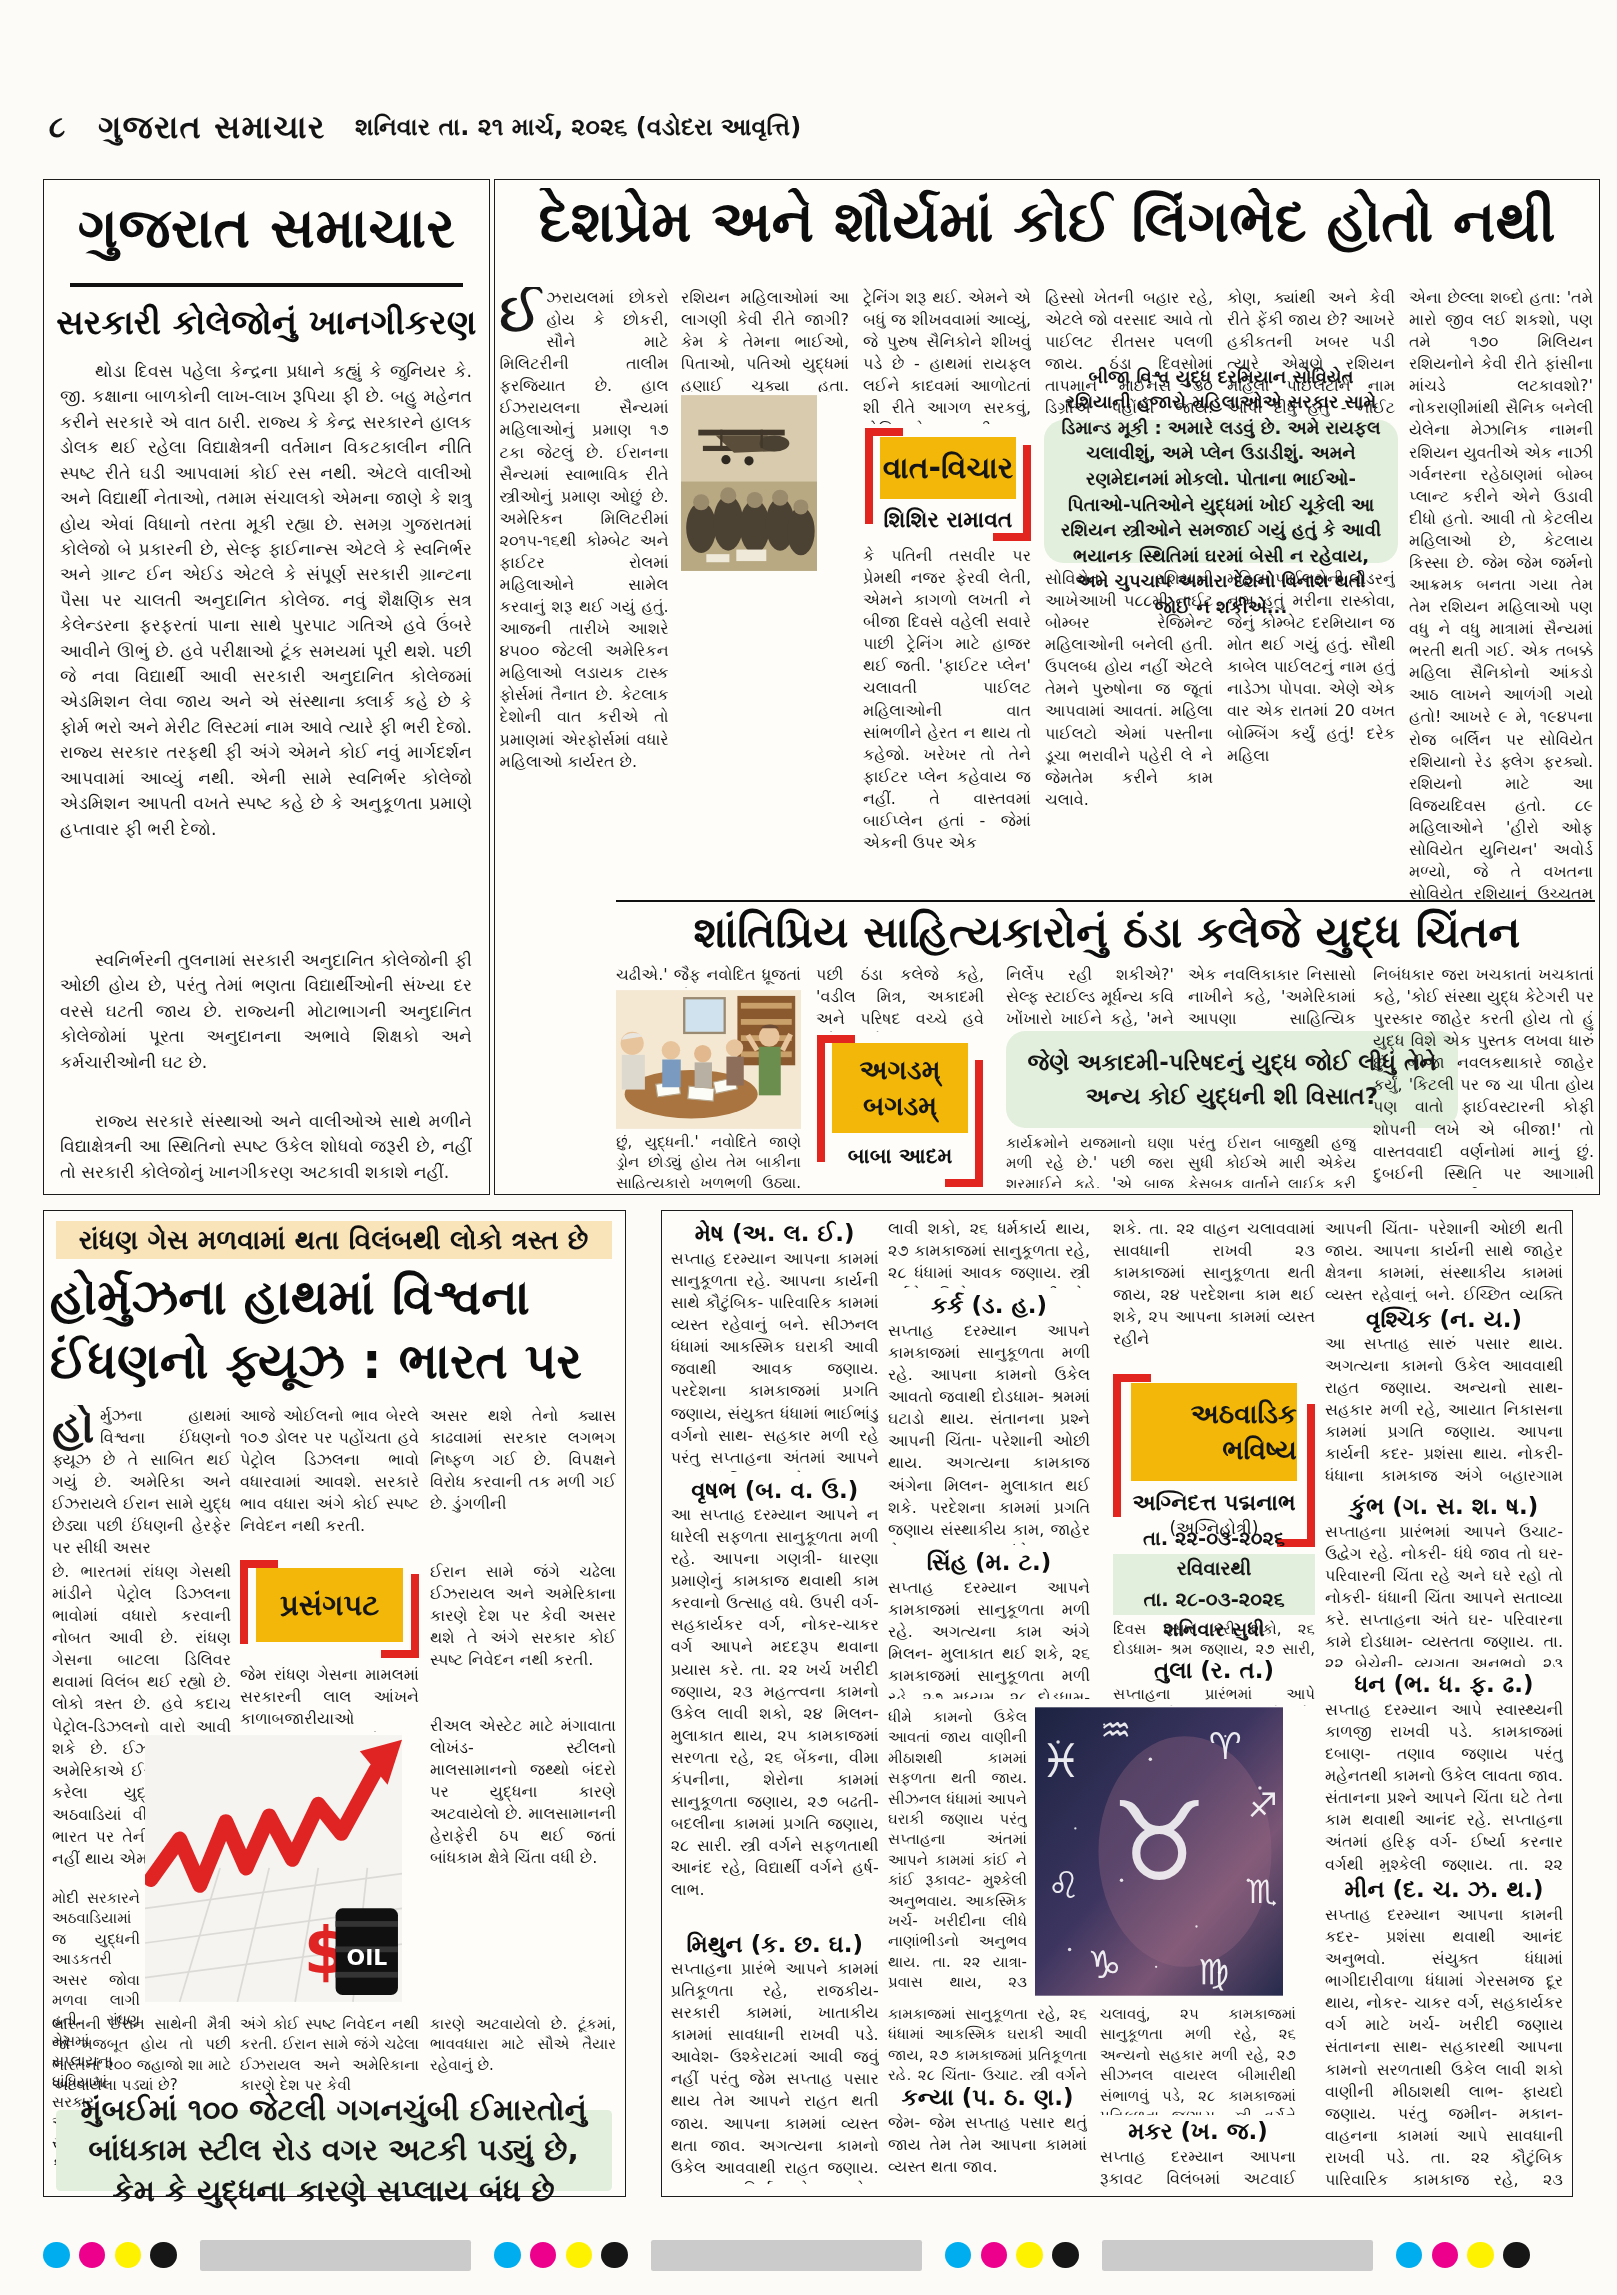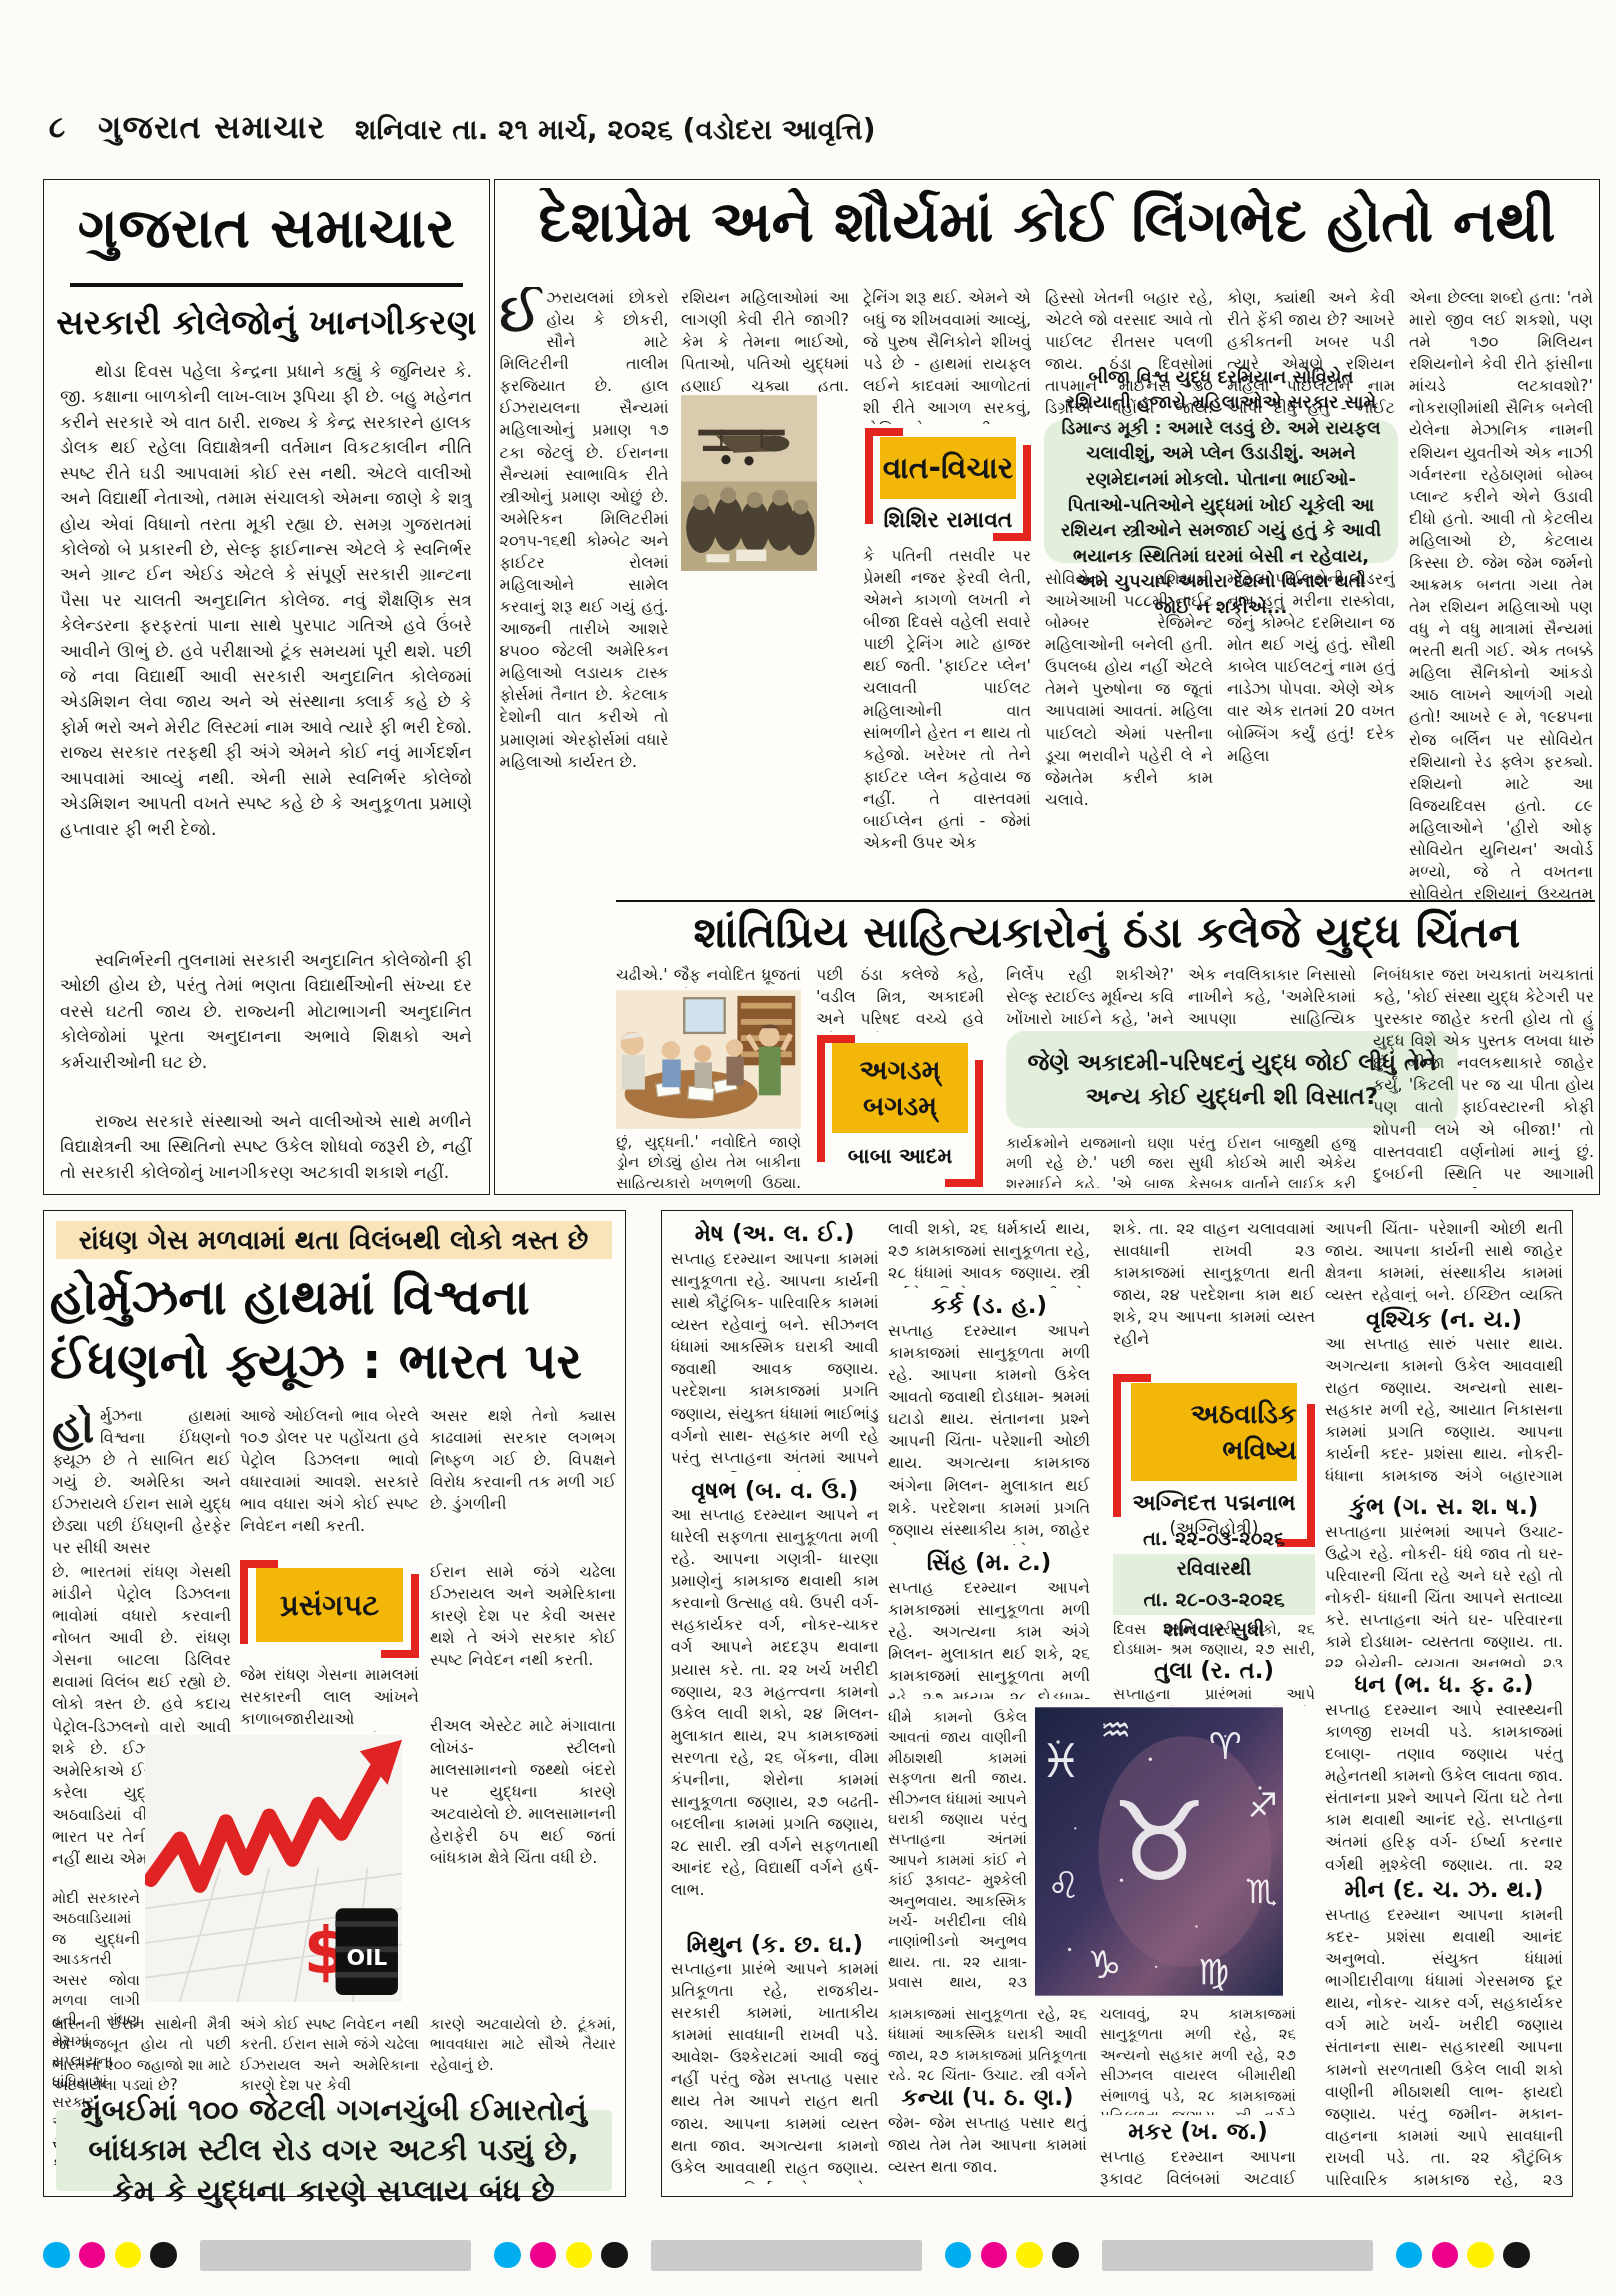--- a/index.html
+++ b/index.html
@@ -31,21 +31,21 @@
   .dots{display:flex;align-items:center;}
 </style>
 </head>
 <body>
 
 <div id="page">
 
   <div class="abs" style="left:43px;top:104px;width:1531px;height:52px;">
     <span class="abs bold" style="left:5.8px;top:4.6px;font-size:30px;">૮</span>
     <span class="abs" style="left:55px;top:3.5px;font-size:32px;font-weight:900;letter-spacing:1.2px;">ગુજરાત સમાચાર</span>
-    <span class="abs bold" style="left:312px;top:9.2px;font-size:28px;">શનિવાર તા. ૨૧ માર્ચ, ૨૦૨૬ (વડોદરા આવૃત્તિ)</span>
+    <span class="abs bold" style="left:312px;top:9.2px;font-size:24px;">શનિવાર તા. ૨૧ માર્ચ, ૨૦૨૬ (વડોદરા આવૃત્તિ)</span>
   </div>
 
   <div class="box" style="left:43px;top:179px;width:445px;height:1014px;">
     <div class="hl" style="left:11.6px;top:16px;width:422px;font-size:55px;font-weight:900;letter-spacing:0.6px;">ગુજરાત સમાચાર</div>
     <div class="rule" style="left:26px;top:103px;width:393px;height:4px;"></div>
     <div class="hl" style="left:5.8px;top:122px;width:433px;font-size:34px;">સરકારી કોલેજોનું ખાનગીકરણ</div>
     <div class="t" style="left:16px;top:179px;width:412px;height:583px;font-size:17.3px;line-height:1.47;text-indent:35px;">થોડા દિવસ પહેલા કેન્દ્રના પ્રધાને કહ્યું કે જુનિયર કે. જી. કક્ષાના બાળકોની લાખ-લાખ રૂપિયા ફી છે. બહુ મહેનત કરીને સરકારે એ વાત ઠારી. રાજ્ય કે કેન્દ્ર સરકારને હાલક ડોલક થઈ રહેલા વિદ્યાક્ષેત્રની વર્તમાન વિકટકાલીન નીતિ સ્પષ્ટ રીતે ઘડી આપવામાં કોઈ રસ નથી. એટલે વાલીઓ અને વિદ્યાર્થી નેતાઓ, તમામ સંચાલકો એમના જાણે કે શત્રુ હોય એવાં વિધાનો તરતા મૂકી રહ્યા છે. સમગ્ર ગુજરાતમાં કોલેજો બે પ્રકારની છે, સેલ્ફ ફાઈનાન્સ એટલે કે સ્વનિર્ભર અને ગ્રાન્ટ ઈન એઈડ એટલે કે સંપૂર્ણ સરકારી ગ્રાન્ટના પૈસા પર ચાલતી અનુદાનિત કોલેજ. નવું શૈક્ષણિક સત્ર કેલેન્ડરના ફરફરતાં પાના સાથે પુરપાટ ગતિએ હવે ઉંબરે આવીને ઊભું છે. હવે પરીક્ષાઓ ટૂંક સમયમાં પૂરી થશે. પછી જે નવા વિદ્યાર્થી આવી સરકારી અનુદાનિત કોલેજમાં એડમિશન લેવા જાય અને એ સંસ્થાના ક્લાર્ક કહે છે કે ફોર્મ ભરો અને મેરીટ લિસ્ટમાં નામ આવે ત્યારે ફી ભરી દેજો. રાજ્ય સરકાર તરફથી ફી અંગે એમને કોઈ નવું માર્ગદર્શન આપવામાં આવ્યું નથી. એની સામે સ્વનિર્ભર કોલેજો એડમિશન આપતી વખતે સ્પષ્ટ કહે છે કે અનુકૂળતા પ્રમાણે હપ્તાવાર ફી ભરી દેજો.</div>
     <div class="t" style="left:16px;top:929px;width:412px;height:75px;font-size:17.3px;line-height:1.47;text-indent:35px;">રાજ્ય સરકારે સંસ્થાઓ અને વાલીઓએ સાથે મળીને વિદ્યાક્ષેત્રની આ સ્થિતિનો સ્પષ્ટ ઉકેલ શોધવો જરૂરી છે, નહીં તો સરકારી કોલેજોનું ખાનગીકરણ અટકાવી શકાશે નહીં.</div>
     <div class="t" style="left:16px;top:768px;width:412px;height:156px;font-size:17.3px;line-height:1.47;text-indent:35px;">સ્વનિર્ભરની તુલનામાં સરકારી અનુદાનિત કોલેજોની ફી ઓછી હોય છે, પરંતુ તેમાં ભણતા વિદ્યાર્થીઓની સંખ્યા દર વરસે ઘટતી જાય છે. રાજ્યની મોટાભાગની અનુદાનિત કોલેજોમાં પૂરતા અનુદાનના અભાવે શિક્ષકો અને કર્મચારીઓની ઘટ છે.</div>
   </div>

